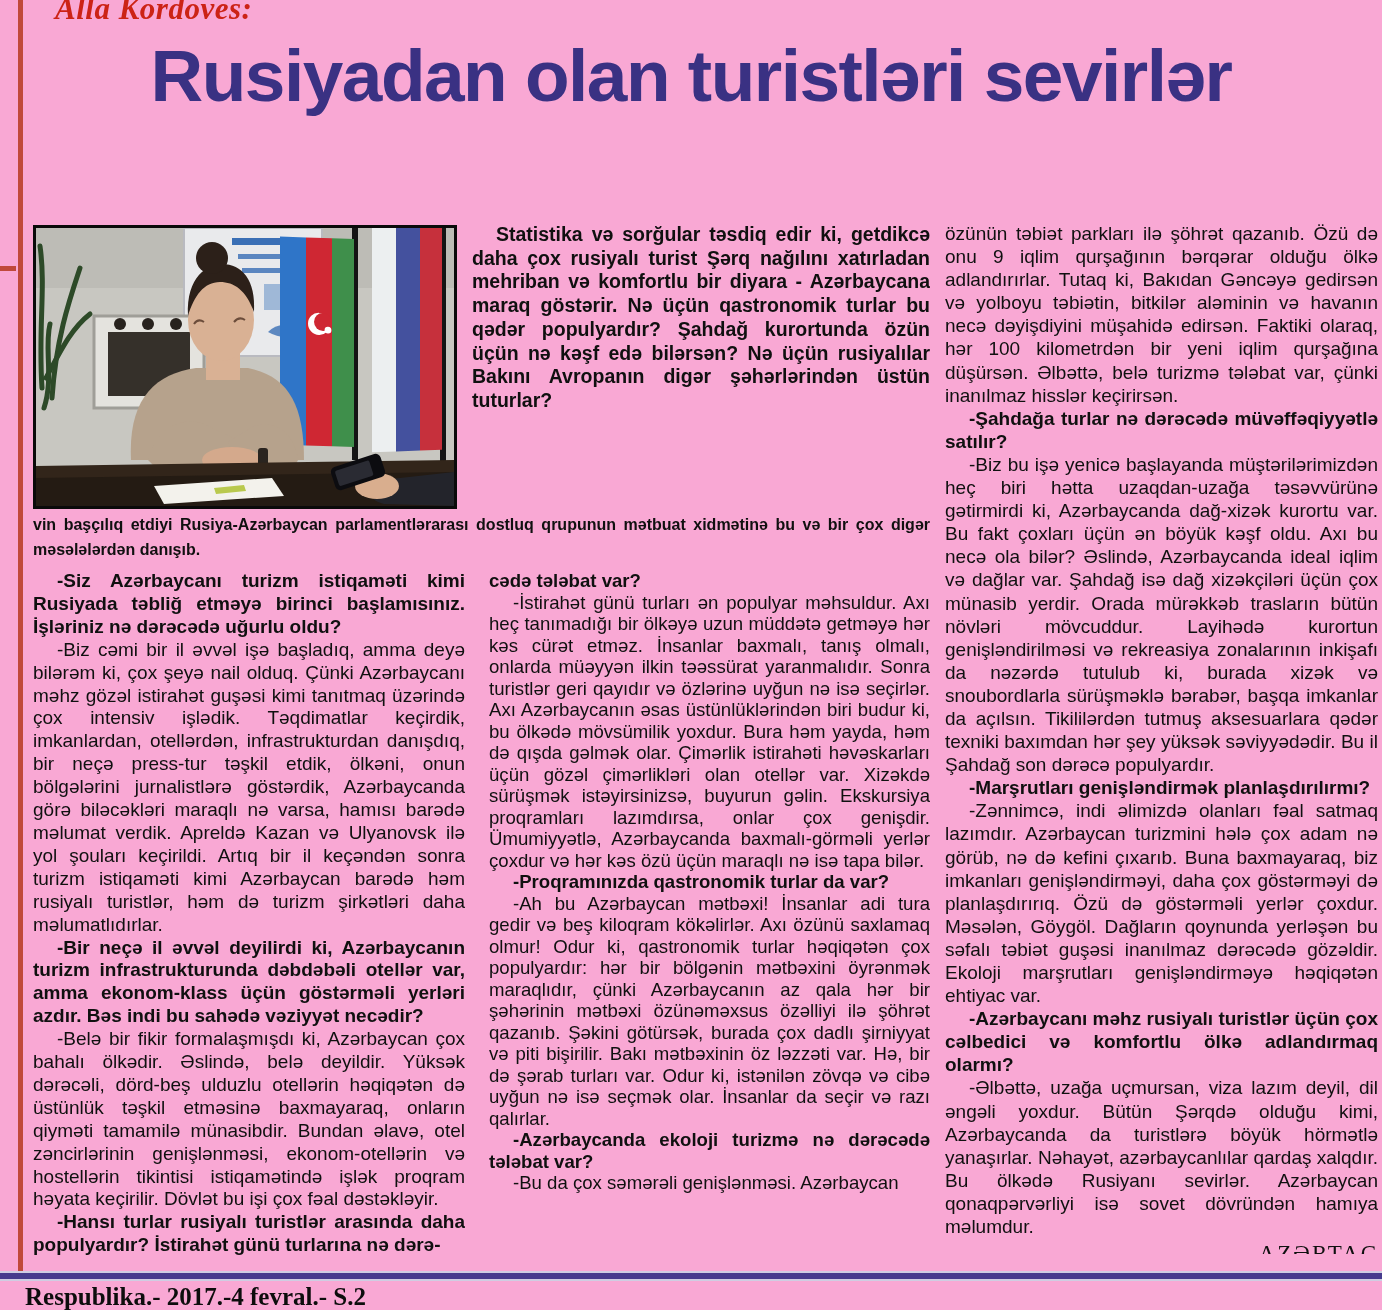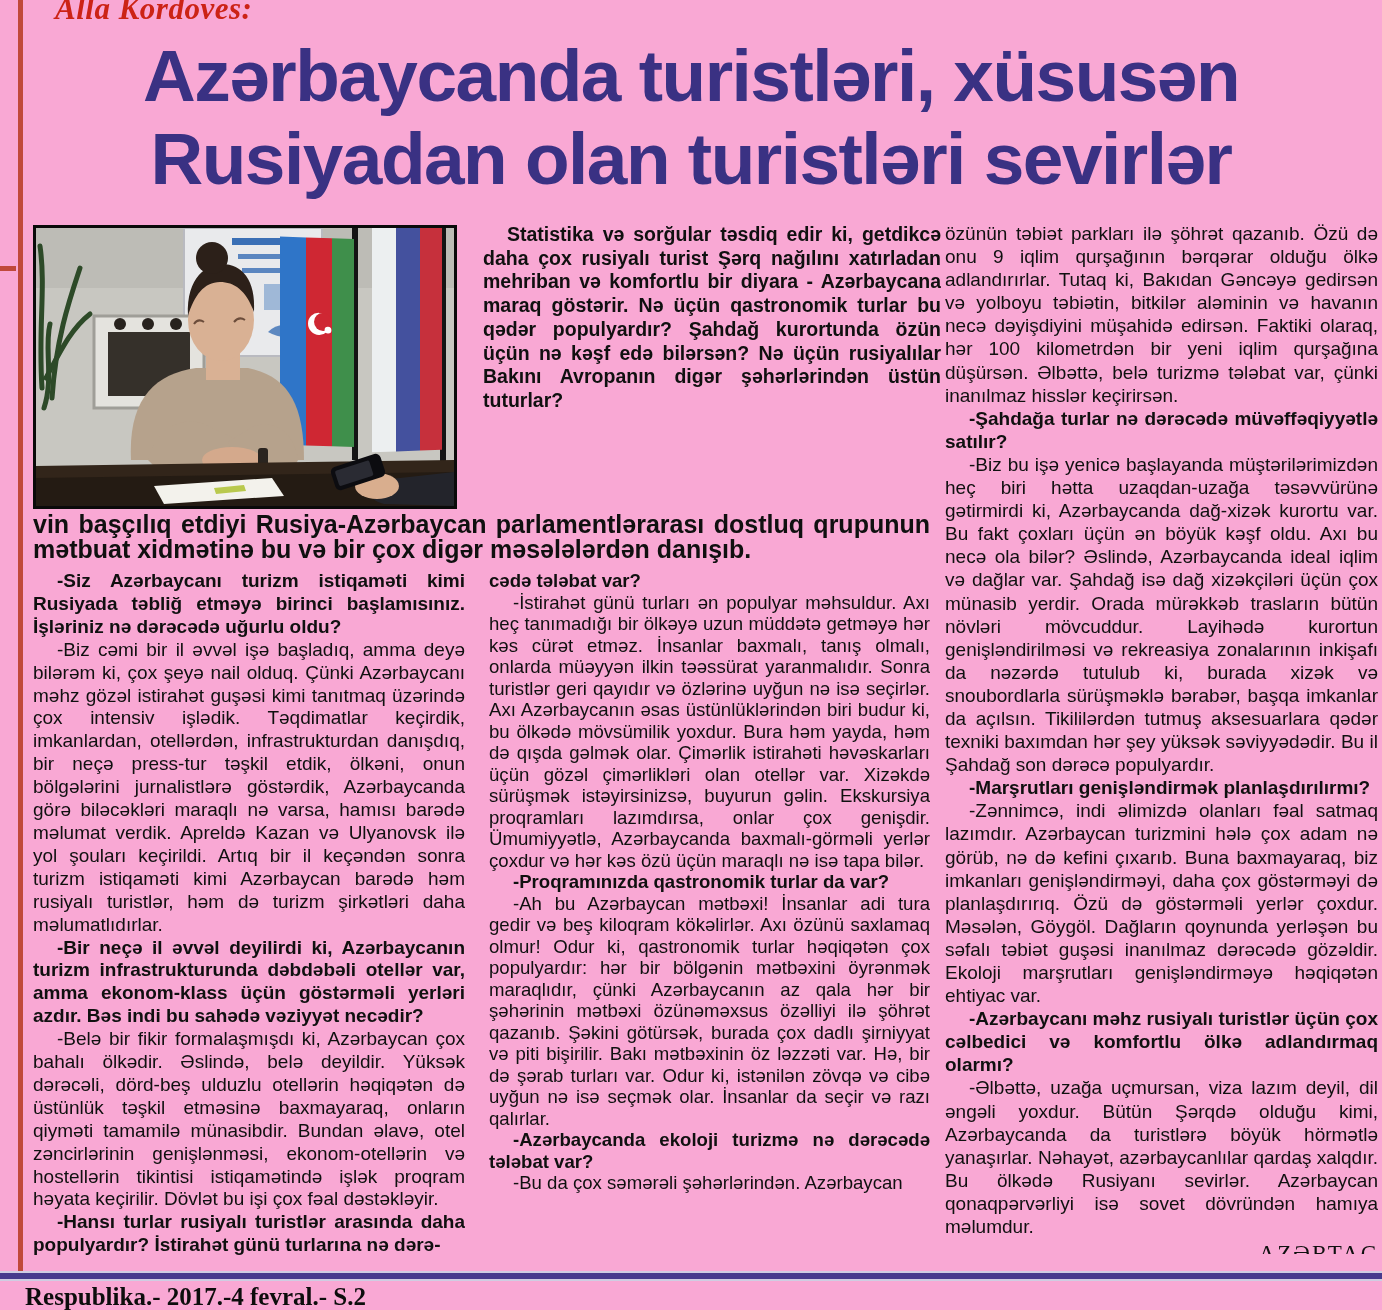--- a/index.html
+++ b/index.html
@@ -7,23 +7,23 @@
         font-family:"Liberation Sans","DejaVu Sans",sans-serif;color:#101010;}
   .red-vline{position:absolute;left:18px;top:0;width:5px;height:1272px;background:#c0493b;}
   .red-tick{position:absolute;left:0;top:266px;width:16px;height:5px;background:#c0493b;}
   .kicker{position:absolute;left:55px;top:-9px;font-family:"Liberation Serif","DejaVu Serif",serif;
           font-style:italic;font-weight:bold;font-size:31px;color:#cc2315;letter-spacing:.5px;}
   .headline{position:absolute;left:21px;top:34px;width:1340px;text-align:center;
             font-weight:bold;color:#3a3183;font-size:73px;line-height:83px;letter-spacing:-1.5px;}
   .photo{position:absolute;left:33px;top:225px;width:418px;height:278px;border:3px solid #0a0a0a;
          background:#cac9c4;}
   .intro{position:absolute;left:472px;top:223px;width:458px;height:292px;overflow:hidden;
-         font-weight:bold;font-size:19.5px;line-height:23.7px;margin-left:11px;}
+         font-weight:bold;font-size:19.5px;line-height:23.7px;}
   .lead{position:absolute;left:33px;top:512px;width:897px;height:54px;overflow:hidden;
-        font-weight:bold;font-size:25px;line-height:25px;text-align:justify;}
+        font-weight:bold;font-size:16px;line-height:25px;text-align:justify;}
   .col{position:absolute;overflow:hidden;font-size:19px;}
   .col1{left:33px;top:570px;width:432px;height:692px;line-height:22.9px;}
   .col2{left:489px;top:570px;width:441px;height:692px;line-height:21.5px;font-size:18.6px;}
   .col3{left:945px;top:222px;width:433px;height:1032px;line-height:23.1px;}
   .para{margin:0;text-align:justify;text-indent:24px;}
   .para.ni{text-indent:0;}
   .para.b{font-weight:bold;}
   .signature{text-align:right;font-family:"Liberation Serif","DejaVu Serif",serif;
              font-weight:normal;font-size:23px;letter-spacing:2px;margin-top:4px;}
   .footer-line{position:absolute;left:0;top:1271px;width:1382px;height:6px;background:#463b8d;
@@ -35,21 +35,20 @@
 </head>
 <body>
 
 <div class="page">
   <div class="red-vline"></div>
   <div class="red-tick"></div>
 
   <div class="kicker">Alla Kordoves:</div>
 
   <div class="headline">
-    <div>Azərbaycanda turistləri, xüsusən</div>
     <div>Rusiyadan olan turistləri sevirlər</div>
   </div>
 
   <div class="photo">
     <svg width="418" height="278" viewBox="0 0 418 278" xmlns="http://www.w3.org/2000/svg">
       <rect x="0" y="0" width="418" height="278" fill="#c8c7c1"></rect>
       <rect x="0" y="0" width="418" height="60" fill="#bdbcb6"></rect>
 
       <g>
         <rect x="148" y="0" width="138" height="128" fill="#e9eaec" stroke="#b9bac0" stroke-width="2"></rect>
@@ -139,21 +138,21 @@
       <p class="para b">-Bir neçə il əvvəl deyilirdi ki, Azərbaycanın turizm infrastrukturunda dəbdəbəli otellər var, amma ekonom-klass üçün göstərməli yerləri azdır. Bəs indi bu sahədə vəziyyət necədir?</p>
       <p class="para">-Belə bir fikir formalaşmışdı ki, Azərbaycan çox bahalı ölkədir. Əslində, belə deyildir. Yüksək dərəcəli, dörd-beş ulduzlu otellərin həqiqətən də üstünlük təşkil etməsinə baxmayaraq, onların qiyməti tamamilə münasibdir. Bundan əlavə, otel zəncirlərinin genişlənməsi, ekonom-otellərin və hostellərin tikintisi istiqamətində işlək proqram həyata keçirilir. Dövlət bu işi çox fəal dəstəkləyir.</p>
       <p class="para b">-Hansı turlar rusiyalı turistlər arasında daha populyardır? İstirahət günü turlarına nə dərə-</p>
     </div>
   <div class="col col2">
       <p class="para b ni">cədə tələbat var?</p>
       <p class="para">-İstirahət günü turları ən populyar məhsuldur. Axı heç tanımadığı bir ölkəyə uzun müddətə getməyə hər kəs cürət etməz. İnsanlar baxmalı, tanış olmalı, onlarda müəyyən ilkin təəssürat yaranmalıdır. Sonra turistlər geri qayıdır və özlərinə uyğun nə isə seçirlər. Axı Azərbaycanın əsas üstünlüklərindən biri budur ki, bu ölkədə mövsümilik yoxdur. Bura həm yayda, həm də qışda gəlmək olar. Çimərlik istirahəti həvəskarları üçün gözəl çimərlikləri olan otellər var. Xizəkdə sürüşmək istəyirsinizsə, buyurun gəlin. Ekskursiya proqramları lazımdırsa, onlar çox genişdir. Ümumiyyətlə, Azərbaycanda baxmalı-görməli yerlər çoxdur və hər kəs özü üçün maraqlı nə isə tapa bilər.</p>
       <p class="para b">-Proqramınızda qastronomik turlar da var?</p>
       <p class="para">-Ah bu Azərbaycan mətbəxi! İnsanlar adi tura gedir və beş kiloqram kökəlirlər. Axı özünü saxlamaq olmur! Odur ki, qastronomik turlar həqiqətən çox populyardır: hər bir bölgənin mətbəxini öyrənmək maraqlıdır, çünki Azərbaycanın az qala hər bir şəhərinin mətbəxi özünəməxsus özəlliyi ilə şöhrət qazanıb. Şəkini götürsək, burada çox dadlı şirniyyat və piti bişirilir. Bakı mətbəxinin öz ləzzəti var. Hə, bir də şərab turları var. Odur ki, istənilən zövqə və cibə uyğun nə isə seçmək olar. İnsanlar da seçir və razı qalırlar.</p>
       <p class="para b">-Azərbaycanda ekoloji turizmə nə dərəcədə tələbat var?</p>
-      <p class="para">-Bu da çox səmərəli şəhərlərindən. Azərbaycan</p>
+      <p class="para">-Bu da çox səmərəli genişlənməsi. Azərbaycan</p>
     </div>
   <div class="col col3">
   <p class="para ni">özünün təbiət parkları ilə şöhrət qazanıb. Özü də onu 9 iqlim qurşağının bərqərar olduğu ölkə adlandırırlar. Tutaq ki, Bakıdan Gəncəyə gedirsən və yolboyu təbiətin, bitkilər aləminin və havanın necə dəyişdiyini müşahidə edirsən. Faktiki olaraq, hər 100 kilometrdən bir yeni iqlim qurşağına düşürsən. Əlbəttə, belə turizmə tələbat var, çünki inanılmaz hisslər keçirirsən.</p>
       <p class="para b">-Şahdağa turlar nə dərəcədə müvəffəqiyyətlə satılır?</p>
       <p class="para">-Biz bu işə yenicə başlayanda müştərilərimizdən heç biri hətta uzaqdan-uzağa təsəvvürünə gətirmirdi ki, Azərbaycanda dağ-xizək kurortu var. Bu fakt çoxları üçün ən böyük kəşf oldu. Axı bu necə ola bilər? Əslində, Azərbaycanda ideal iqlim və dağlar var. Şahdağ isə dağ xizəkçiləri üçün çox münasib yerdir. Orada mürəkkəb trasların bütün növləri mövcuddur. Layihədə kurortun genişləndirilməsi və rekreasiya zonalarının inkişafı da nəzərdə tutulub ki, burada xizək və snoubordlarla sürüşməklə bərabər, başqa imkanlar da açılsın. Tikililərdən tutmuş aksesuarlara qədər texniki baxımdan hər şey yüksək səviyyədədir. Bu il Şahdağ son dərəcə populyardır.</p>
       <p class="para b">-Marşrutları genişləndirmək planlaşdırılırmı?</p>
       <p class="para">-Zənnimcə, indi əlimizdə olanları fəal satmaq lazımdır. Azərbaycan turizmini hələ çox adam nə görüb, nə də kefini çıxarıb. Buna baxmayaraq, biz imkanları genişləndirməyi, daha çox göstərməyi də planlaşdırırıq. Özü də göstərməli yerlər çoxdur. Məsələn, Göygöl. Dağların qoynunda yerləşən bu səfalı təbiət guşəsi inanılmaz dərəcədə gözəldir. Ekoloji marşrutları genişləndirməyə həqiqətən ehtiyac var.</p>
       <p class="para b">-Azərbaycanı məhz rusiyalı turistlər üçün çox cəlbedici və komfortlu ölkə adlandırmaq olarmı?</p>
       <p class="para">-Əlbəttə, uzağa uçmursan, viza lazım deyil, dil əngəli yoxdur. Bütün Şərqdə olduğu kimi, Azərbaycanda da turistlərə böyük hörmətlə yanaşırlar. Nəhayət, azərbaycanlılar qardaş xalqdır. Bu ölkədə Rusiyanı sevirlər. Azərbaycan qonaqpərvərliyi isə sovet dövründən hamıya məlumdur.</p>
       <div class="signature">AZƏRTAC</div>

